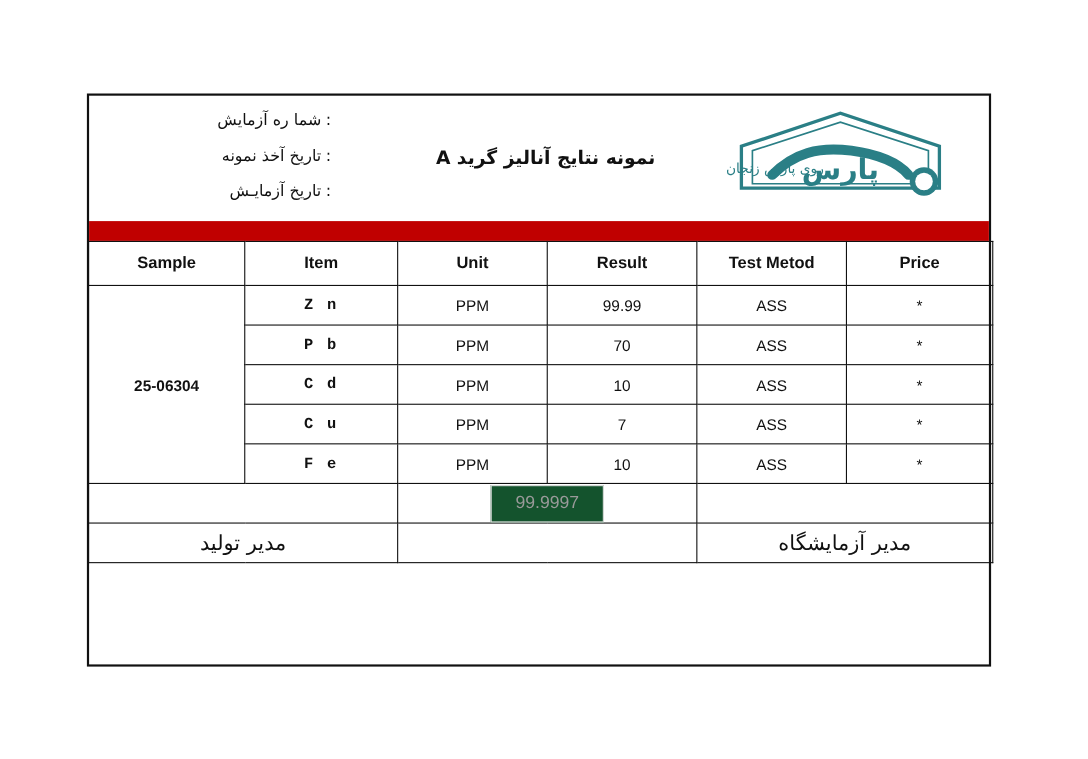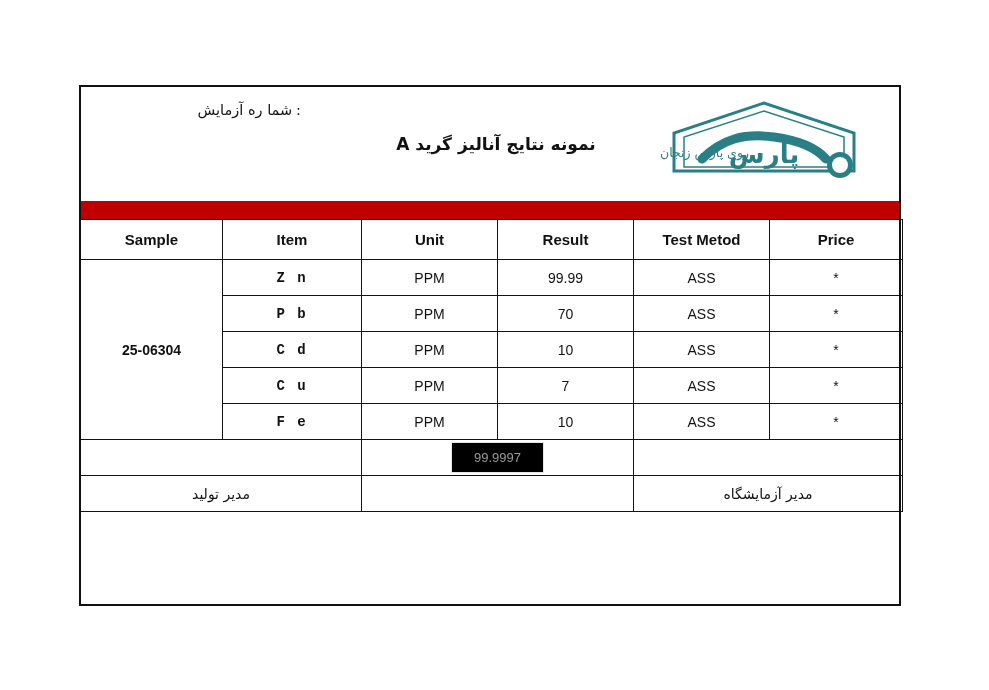--- a/index.html
+++ b/index.html
@@ -162,49 +162,55 @@
     font-size: 18px;
     letter-spacing: 2px;
   }
   .unit-cell { font-size: 14px; }
   .result-cell { font-size: 14px; }
   .method-cell { font-size: 14px; }
   .price-cell { font-size: 14px; }
   .blank-row td { height: 60px; border: 1px solid #111111; }
   .tooltip-box {
     display: inline-block;
-    background: #000000;
+    background: #14532d;
     color: #9a9a9a;
-    font-size: 13px;
+    font-size: 16px;
     padding: 7px 22px;
     border: 1px solid #e4e4e4;
     box-sizing: border-box;
   }
   .sign-row td {
     height: 100px;
     vertical-align: middle;
   }
   .sign-text {
     font-family: "DejaVu Sans", sans-serif;
-    font-size: 14px;
+    font-size: 19px;
     color: #111111;
     direction: rtl;
   }
 </style>
 </head>
 <body>
 
 <div class="page">
   <div class="doc">
 
     <div class="header">
 
       <div class="header-fields">
         <div class="hfield">
           <span class="colon">:</span><span>شما ره  آزمایش</span>
+        </div>
+        <div class="hfield">
+          <span class="colon">:</span><span>تاریخ آخذ نمونه</span>
+        </div>
+        <div class="hfield">
+          <span class="colon">:</span><span>تاریخ  آزمایـش</span>
         </div>
       </div>
 
       <div class="header-title">
         <span>نمونه نتایج آنالیز گرید A</span>
       </div>
 
       <div class="logo-wrap">
         <svg class="logo-svg" width="245" height="100" viewBox="0 0 245 100">
           <path d="M30 78 L30 40 L120 10 L210 40 L210 78 Z" fill="none" stroke="#2a7f86" stroke-width="3"></path>

